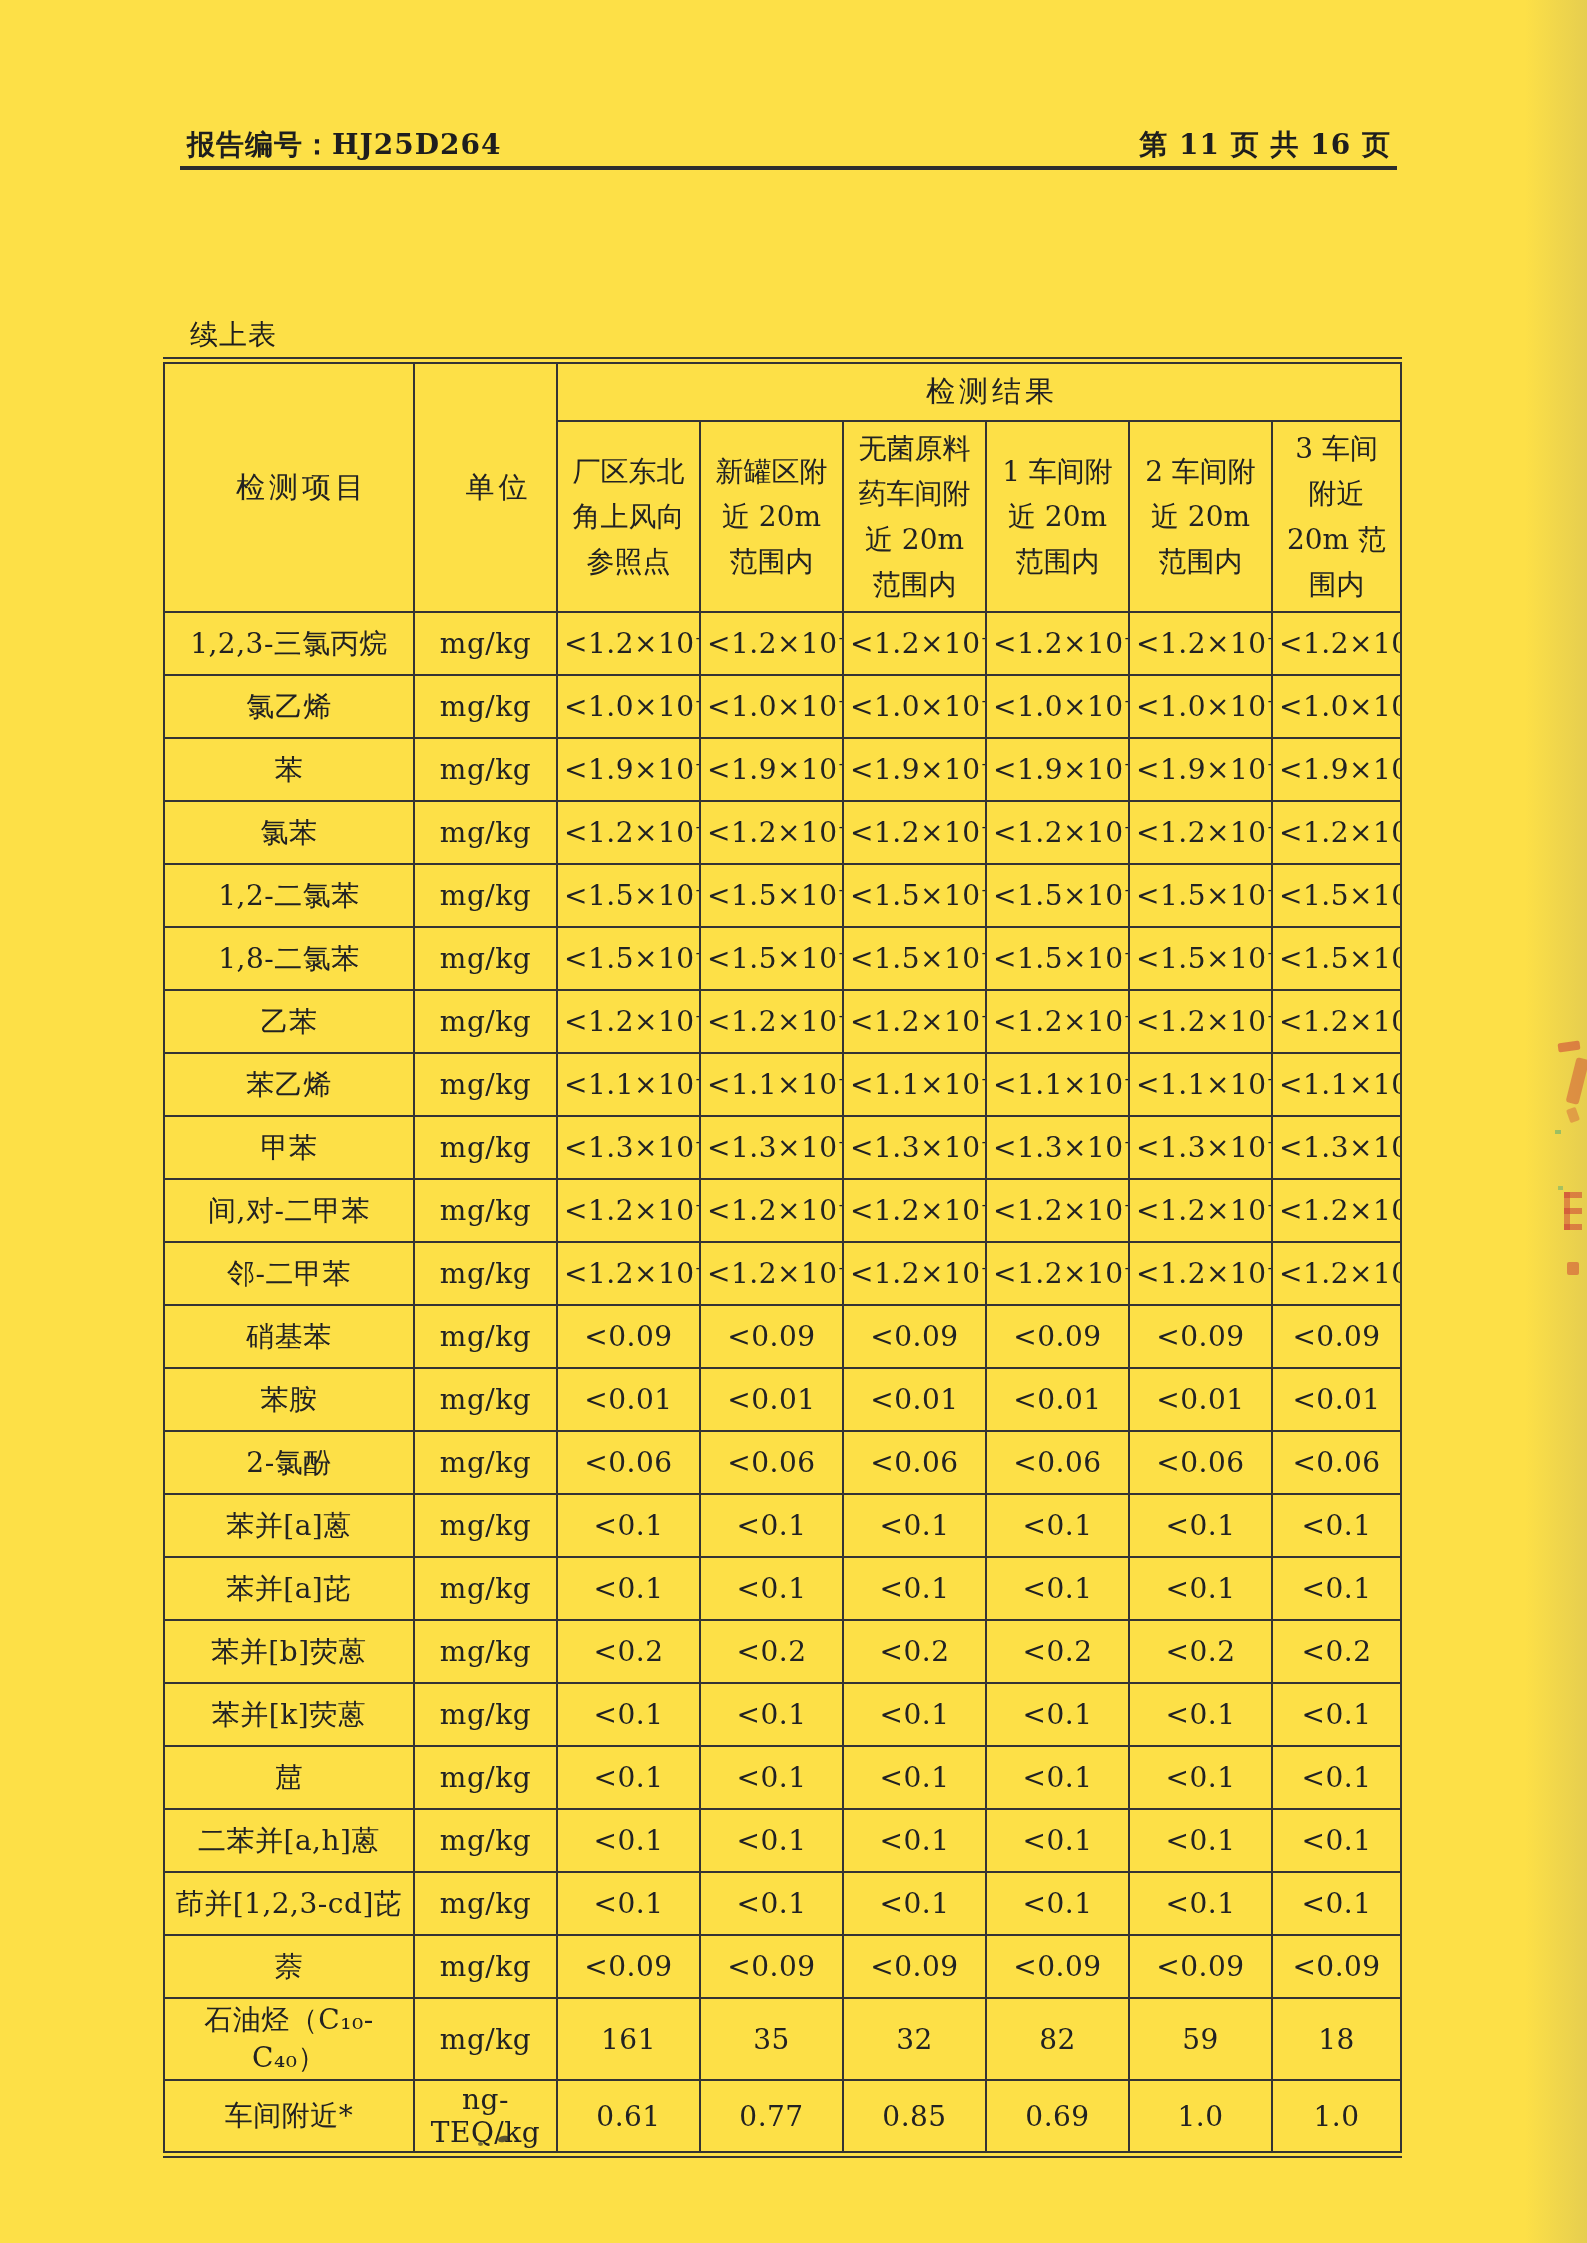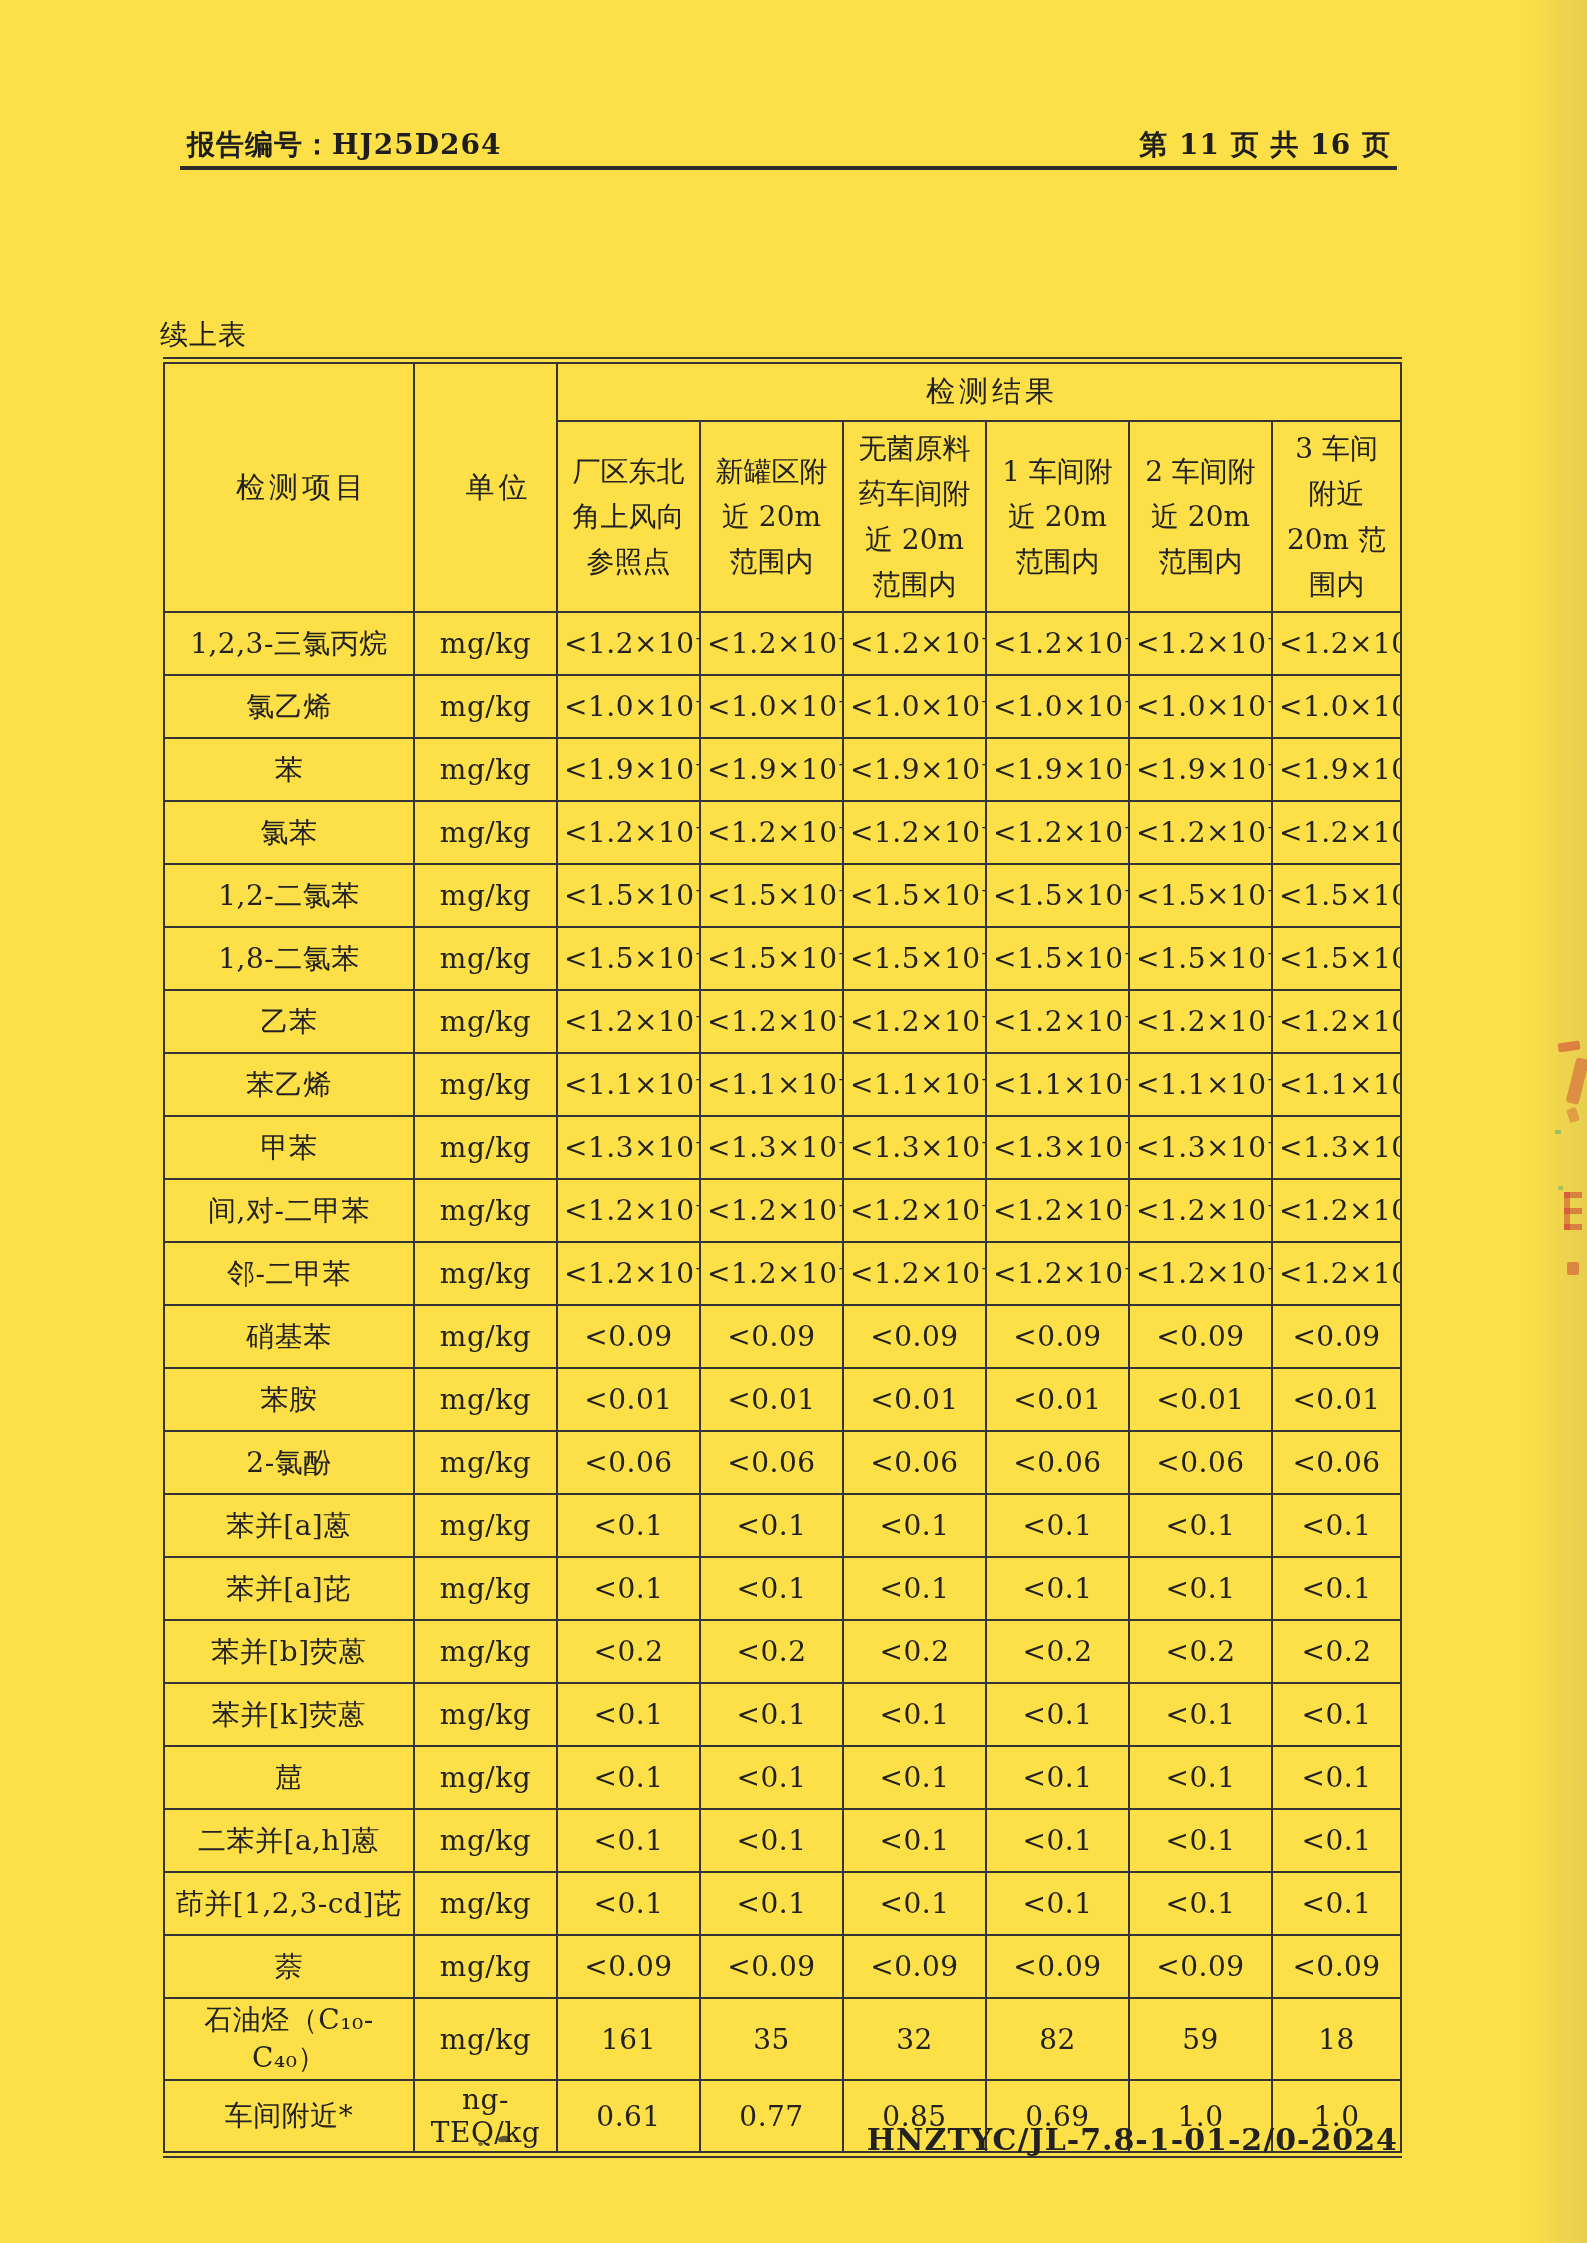--- a/index.html
+++ b/index.html
@@ -28,21 +28,21 @@
   
   .doc-title {
     position: absolute;
     top: 210px; left: 0; width: 100%;
     text-align: center;
     font-size: 66px; font-weight: bold; letter-spacing: 6px;
     color: #222;
   }
   .table-note {
     position: absolute;
-    top: 316px; left: 160px;
+    top: 316px; left: 190px;
     font-size: 28px; letter-spacing: 1px;
   }
   
   .report-table {
     position: absolute;
     top: 357px; left: 163px;
     width: 1237px;
     border-collapse: collapse;
     table-layout: fixed;
     font-size: 28px;
@@ -377,21 +377,20 @@
           <td>0.61</td>
           <td>0.77</td>
           <td>0.85</td>
           <td>0.69</td>
           <td>1.0</td>
           <td>1.0</td>
         </tr>
       </tbody>
   </table>
 
-  <div class="doc-footer">HNZTYC/JL-7.8-1-01-2/0-2024</div>
 
   <div class="scan-edge-right"></div>
   <div class="stamp-frag frag-a1"></div>
   <div class="stamp-frag frag-a2"></div>
   <div class="stamp-frag frag-a3"></div>
   <div class="stamp-frag frag-e"></div>
   <div class="stamp-frag frag-dot"></div>
   <div class="stamp-frag teal-speck1"></div>
   <div class="stamp-frag teal-speck2"></div>
   <div class="ink-speck"></div>

